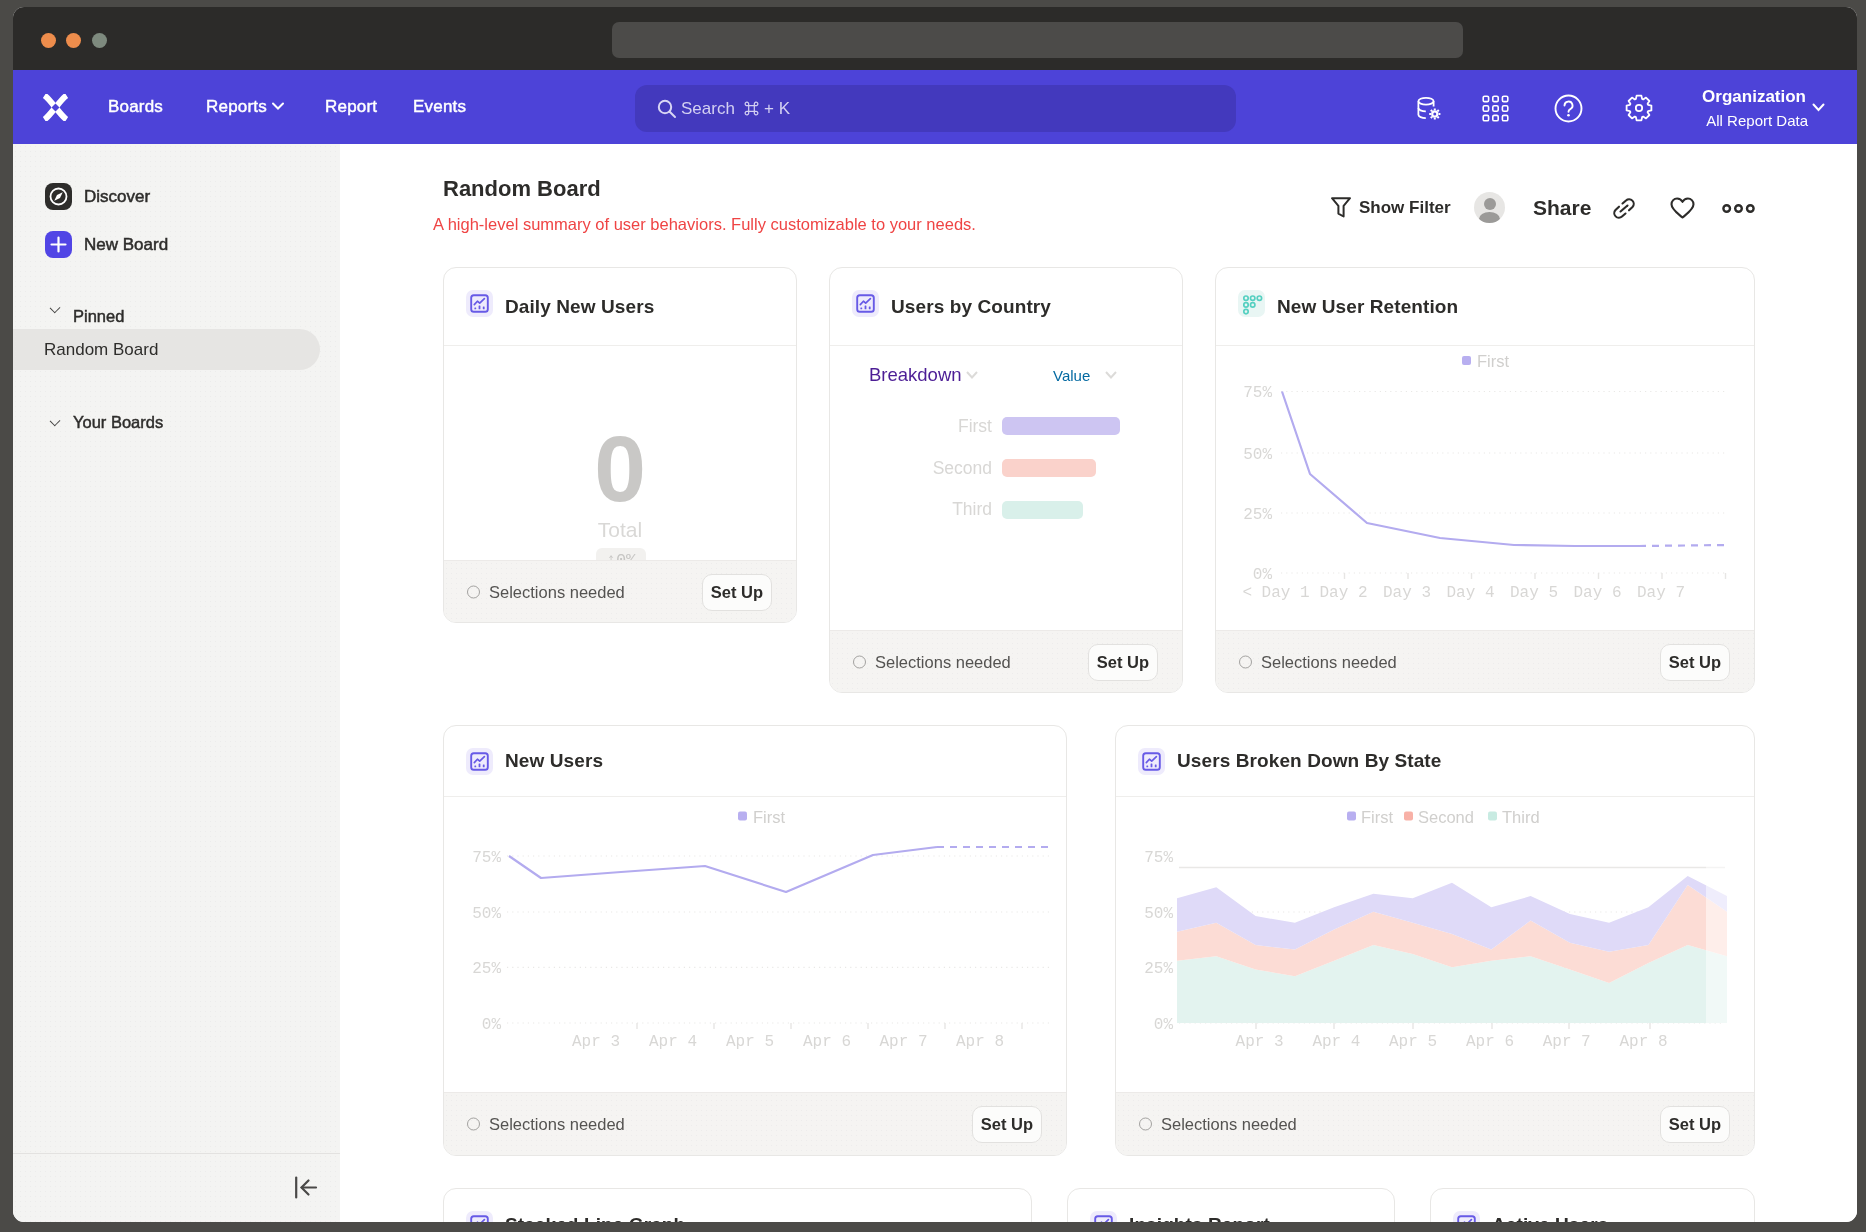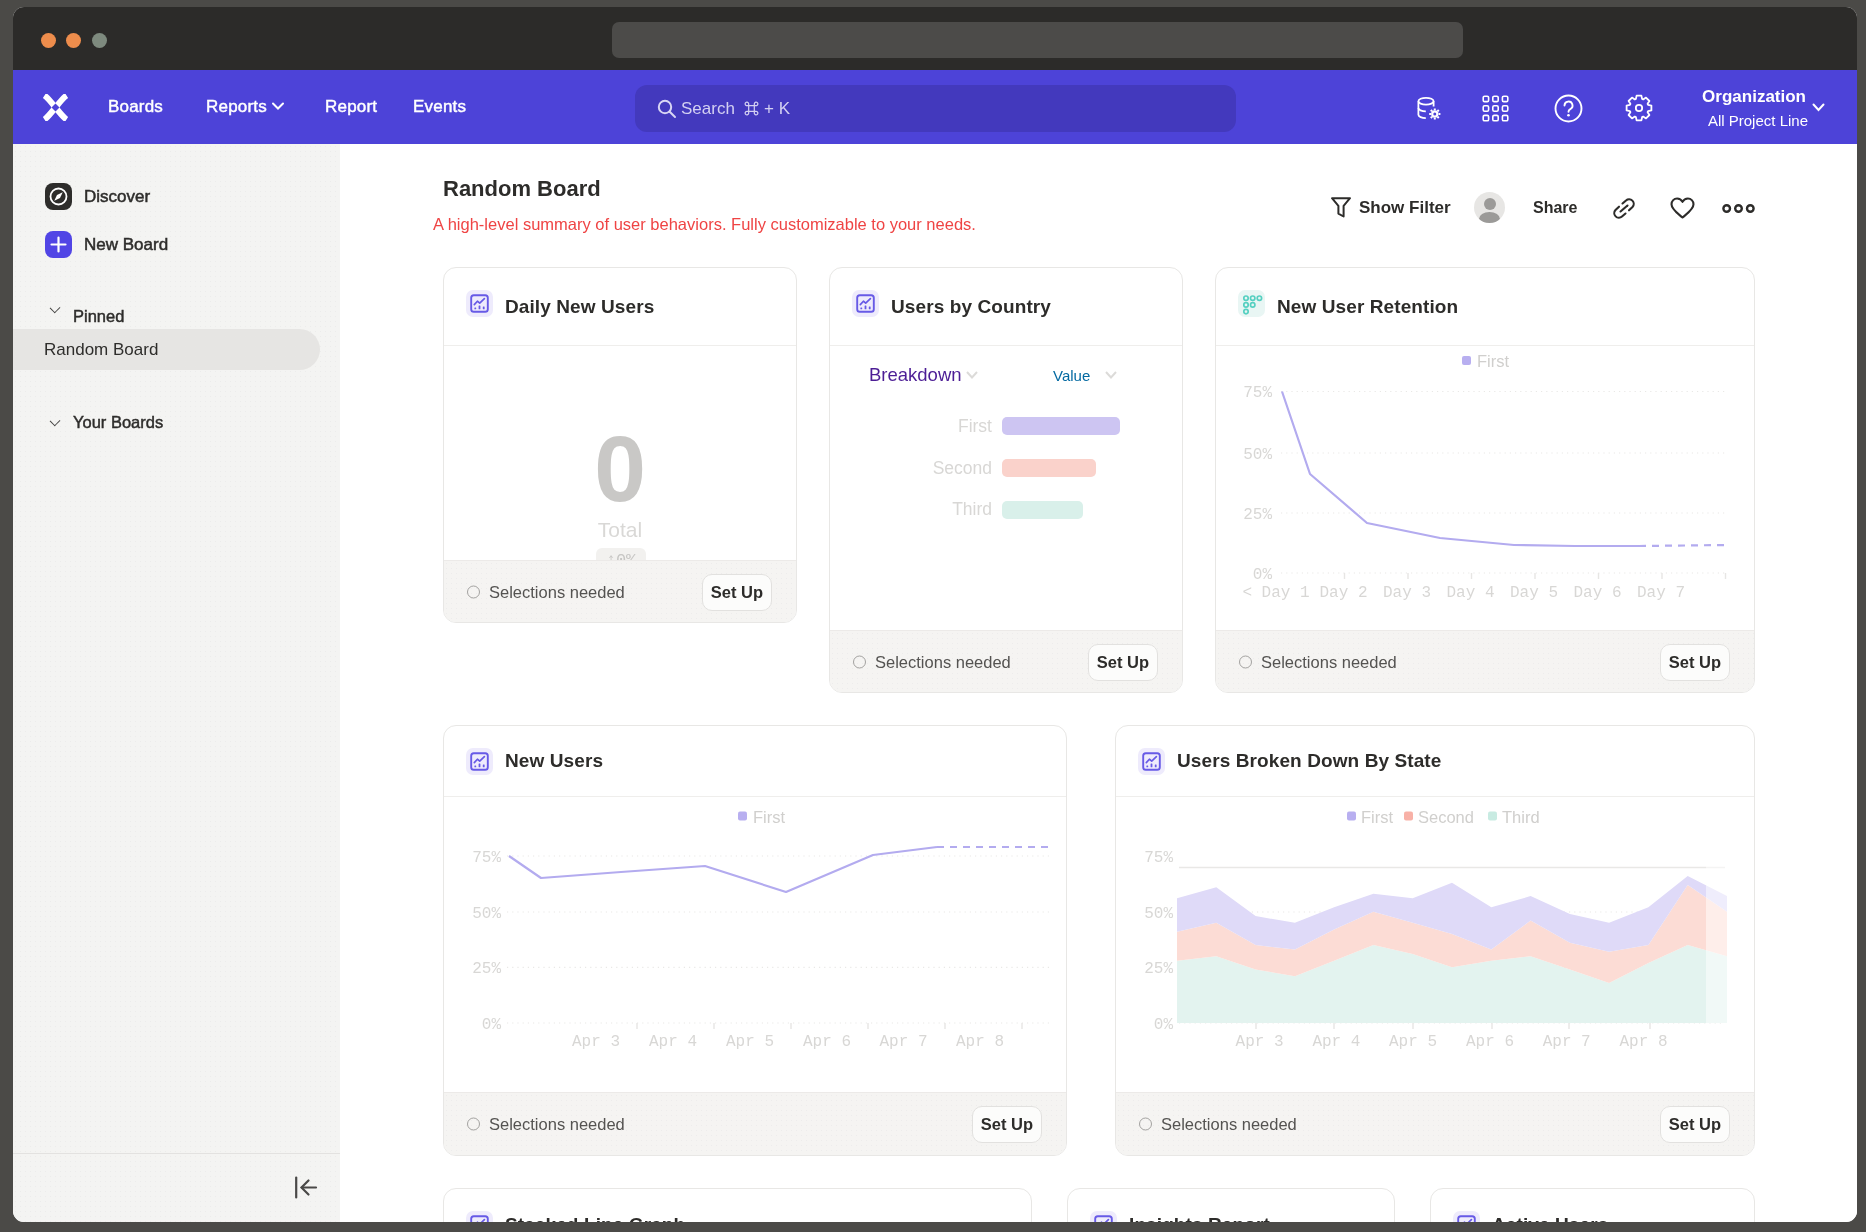--- a/index.html
+++ b/index.html
@@ -99,21 +99,21 @@
     <svg class="abs" style="left:1541px;top:24px" width="29" height="29" viewBox="0 0 29 29">
       <circle cx="14.5" cy="14.5" r="13" fill="none" stroke="#fff" stroke-width="1.9"></circle>
       <path d="M10.5,11.5 a4,4 0 1 1 5.8,3.6 c-1.2,.6 -1.8,1.3 -1.8,2.6" fill="none" stroke="#fff" stroke-width="1.9" stroke-linecap="round"></path>
       <circle cx="14.5" cy="21.2" r="1.3" fill="#fff"></circle>
     </svg>
     <svg class="abs" style="left:1612px;top:24px" width="28" height="28" viewBox="0 0 28 28">
       <path d="M11.6,1.6 L16.4,1.6 L17.1,4.9 L18.2,5.4 L21.0,3.6 L24.4,7.0 L22.6,9.8 L23.1,10.9 L26.4,11.6 L26.4,16.4 L23.1,17.1 L22.6,18.2 L24.4,21.0 L21.0,24.4 L18.2,22.6 L17.1,23.1 L16.4,26.4 L11.6,26.4 L10.9,23.1 L9.8,22.6 L7.0,24.4 L3.6,21.0 L5.4,18.2 L4.9,17.1 L1.6,16.4 L1.6,11.6 L4.9,10.9 L5.4,9.8 L3.6,7.0 L7.0,3.6 L9.8,5.4 L10.9,4.9 Z" fill="none" stroke="#fff" stroke-width="1.8" stroke-linejoin="round"></path>
       <circle cx="14" cy="14" r="3.2" fill="none" stroke="#fff" stroke-width="1.8"></circle>
     </svg>
     <span class="abs" style="right:51px;top:27px;transform:translateY(-50%);color:#fff;font-size:17px;font-weight:700">Organization</span>
-    <span class="abs" style="right:49px;top:50px;transform:translateY(-50%);color:#fff;font-size:15px">All Project Line</span>
+    <span class="abs" style="right:49px;top:50px;transform:translateY(-50%);color:#fff;font-size:15px">All Report Data</span>
     <svg class="abs" style="left:1799px;top:33px" width="13" height="9" viewBox="0 0 13 9">
         <path d="M1.5,1.5 L6.5,7 L11.5,1.5" fill="none" stroke="#fff" stroke-width="2" stroke-linecap="round"></path>
       </svg>
   </div>
   <div id="side">
     <div class="sideicon" style="top:39px;background:#2e2d2b">
       <svg width="27" height="27" viewBox="0 0 27 27">
           <circle cx="13.5" cy="13.5" r="8" fill="none" stroke="#fff" stroke-width="1.8"></circle>
           <path d="M9.3,17.7 L12,12 L17.7,9.3 L15,15 Z" fill="#fff"></path>
         </svg>
@@ -144,21 +144,21 @@
     <div class="abs" style="left:103px;top:32px;font-size:22px;font-weight:700;color:#2d2c2a">Random Board</div>
     <div class="abs" style="left:93px;top:71px;font-size:16.5px;color:#ef4444">A high-level summary of user behaviors. Fully customizable to your needs.</div>
     <svg class="abs" style="left:990px;top:52px" width="22" height="24" viewBox="0 0 22 24">
         <path d="M2,2.2 H20 L13.6,9.8 V20.5 L8.4,17.6 V9.8 Z" fill="none" stroke="#2d2c2a" stroke-width="2" stroke-linejoin="round"></path>
       </svg>
     <span class="abs" style="left:1019px;top:64px;transform:translateY(-50%);font-size:17px;font-weight:600;color:#2d2c2a">Show Filter</span>
     <div class="abs" style="left:1134px;top:48px;width:31px;height:31px;border-radius:50%;background:#e7e6e4;overflow:hidden">
       <div class="abs" style="left:9.5px;top:6px;width:12px;height:12px;border-radius:50%;background:#9b9a98"></div>
       <div class="abs" style="left:5px;top:19.5px;width:21px;height:14px;border-radius:50%;background:#9b9a98"></div>
     </div>
-    <span class="abs" style="left:1193px;top:64px;transform:translateY(-50%);font-size:16px;font-weight:600;color:#2d2c2a">Share</span>
+    <span class="abs" style="left:1193px;top:64px;transform:translateY(-50%);font-size:21px;font-weight:600;color:#2d2c2a">Share</span>
     <svg class="abs" style="left:1270px;top:51px" width="28" height="27" viewBox="0 0 28 27">
       <g fill="none" stroke="#2d2c2a" stroke-width="2.1" stroke-linecap="round">
         <path d="M12.5,8.5 L16,5.5 a4.6,4.6 0 0 1 6.5,6.5 L19,15.3"></path>
         <path d="M15.5,18.5 L12,21.5 a4.6,4.6 0 0 1 -6.5,-6.5 L9,11.7"></path>
         <line x1="10.5" y1="16.5" x2="17.5" y2="10.5"></line>
       </g>
     </svg>
     <svg class="abs" style="left:1329px;top:52px" width="27" height="25" viewBox="0 0 27 25">
       <path d="M13.5,21.5 C9,17.5 2.5,13.5 2.5,8.3 C2.5,4.9 5.1,2.5 8.1,2.5 C10.3,2.5 12.3,3.7 13.5,5.8 C14.7,3.7 16.7,2.5 18.9,2.5 C21.9,2.5 24.5,4.9 24.5,8.3 C24.5,13.5 18,17.5 13.5,21.5 Z" fill="none" stroke="#2d2c2a" stroke-width="2.1" stroke-linejoin="round"></path>
     </svg>

